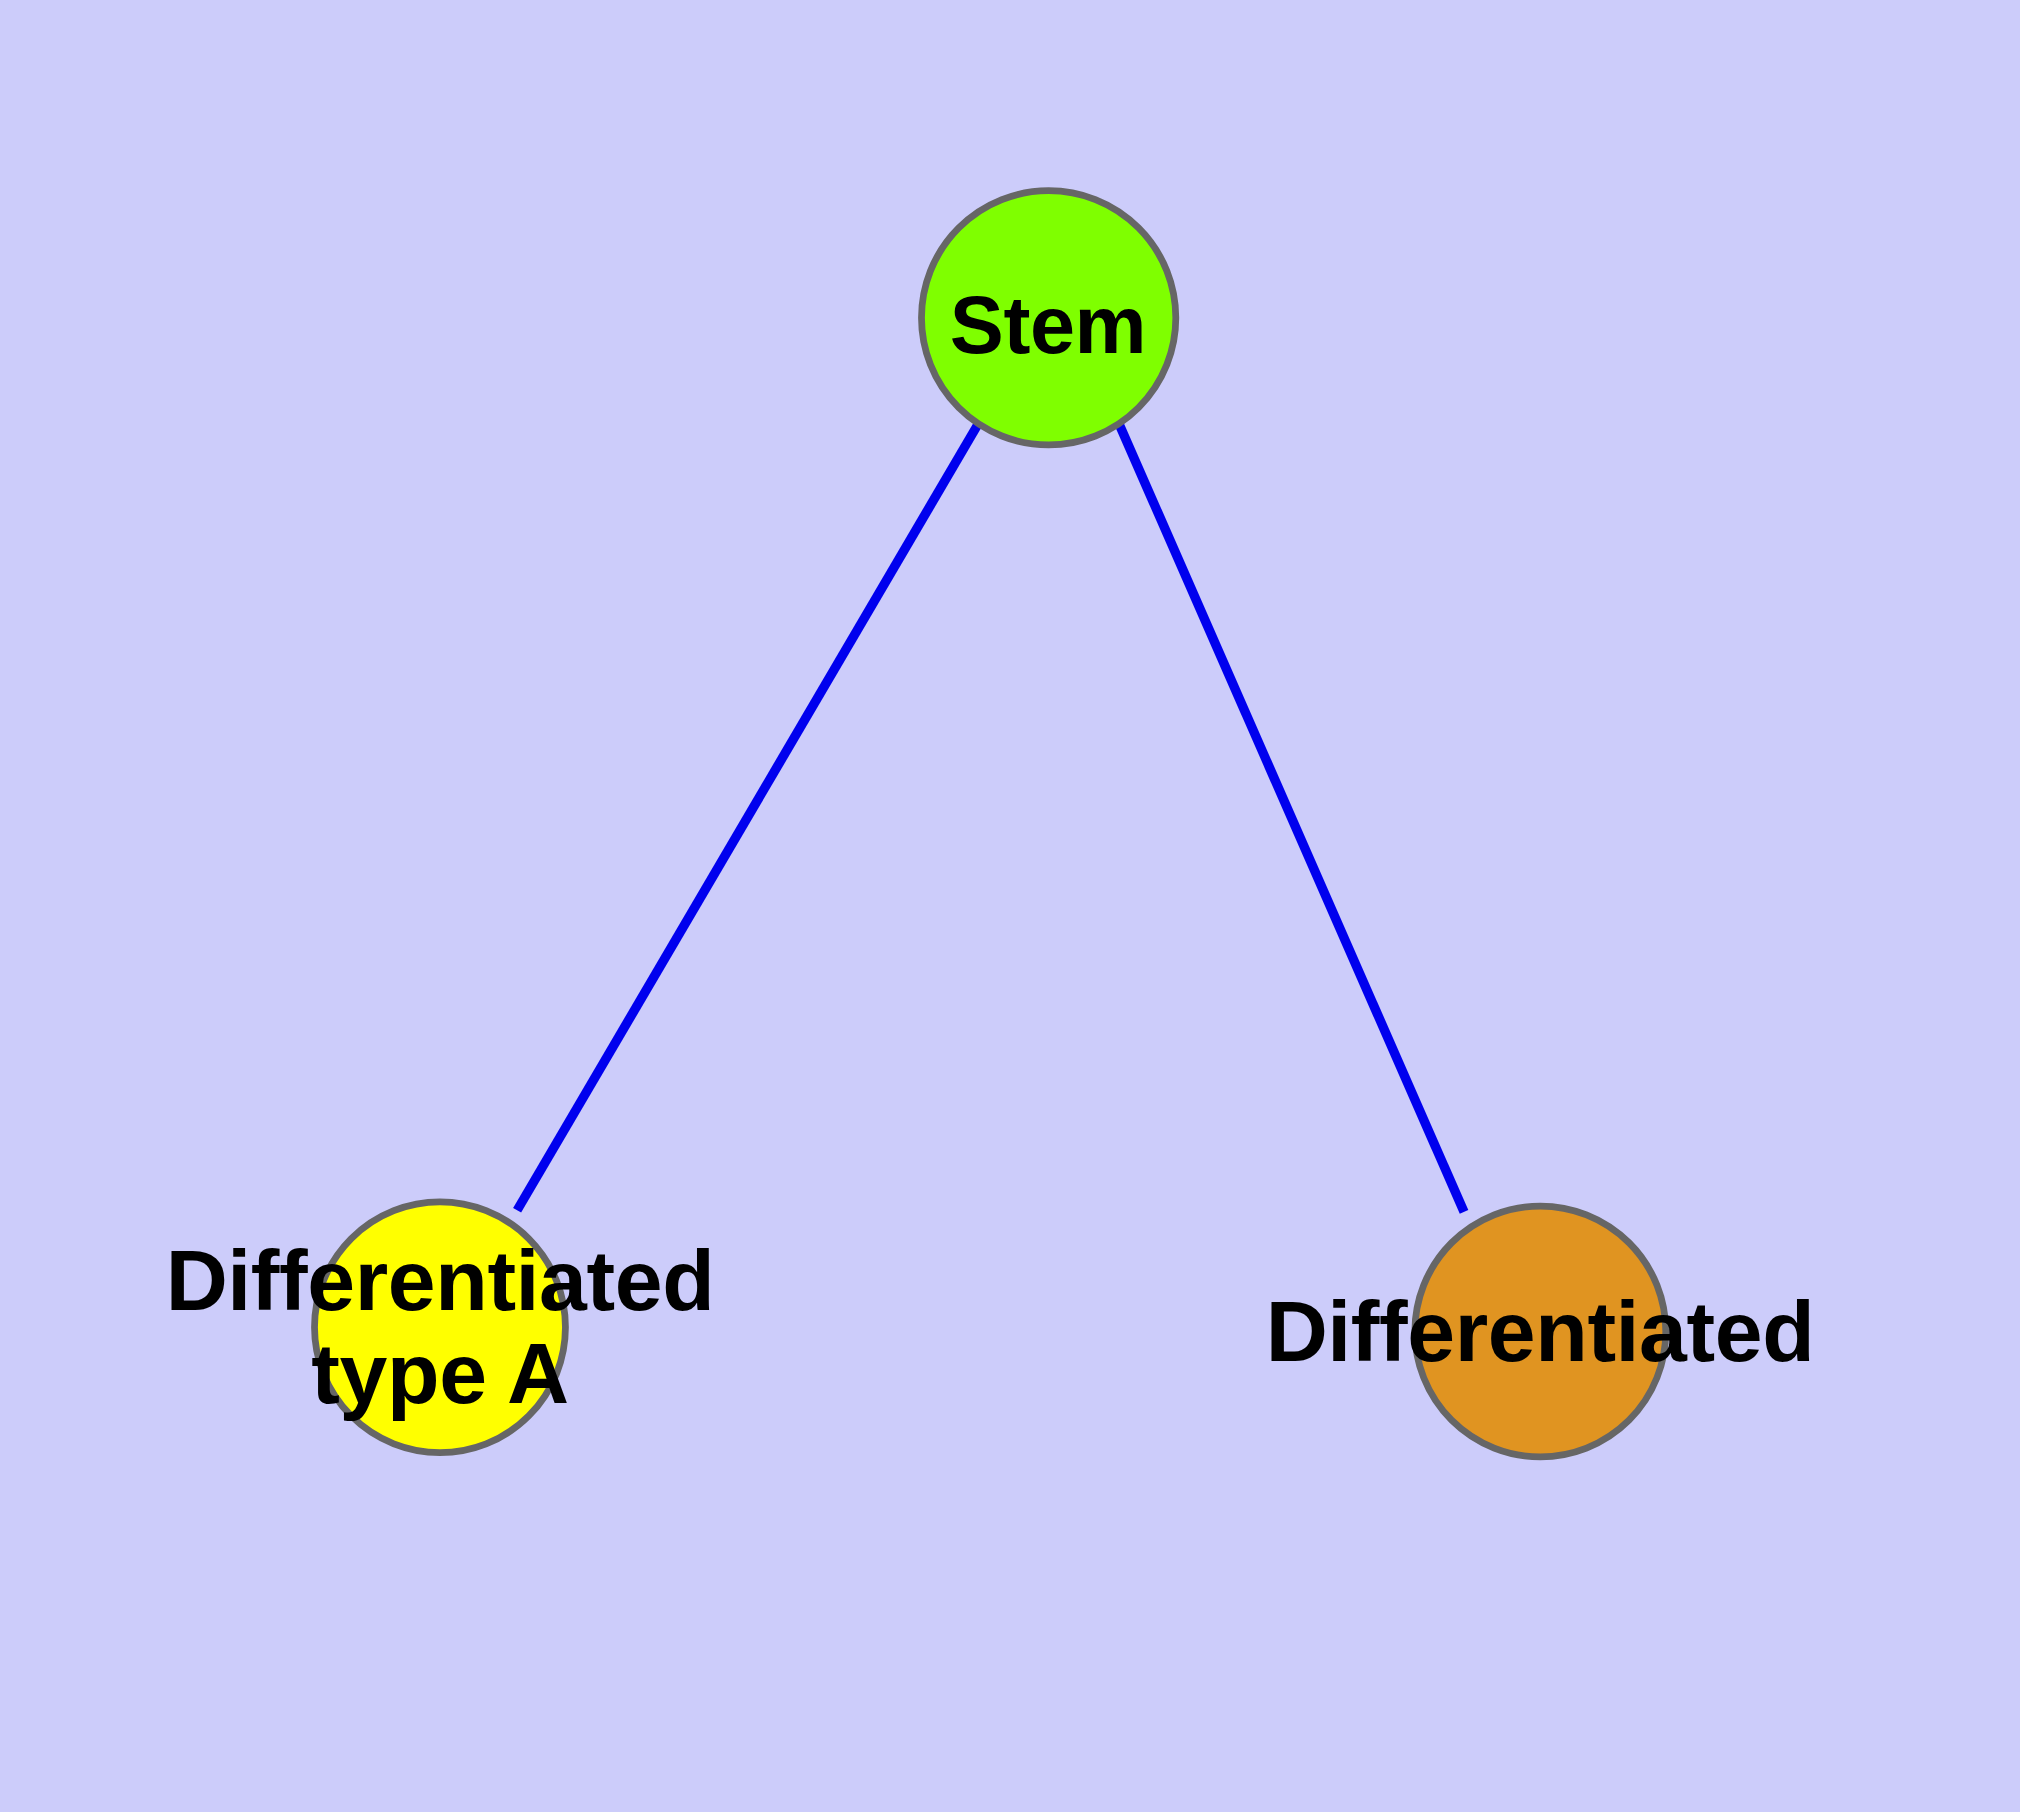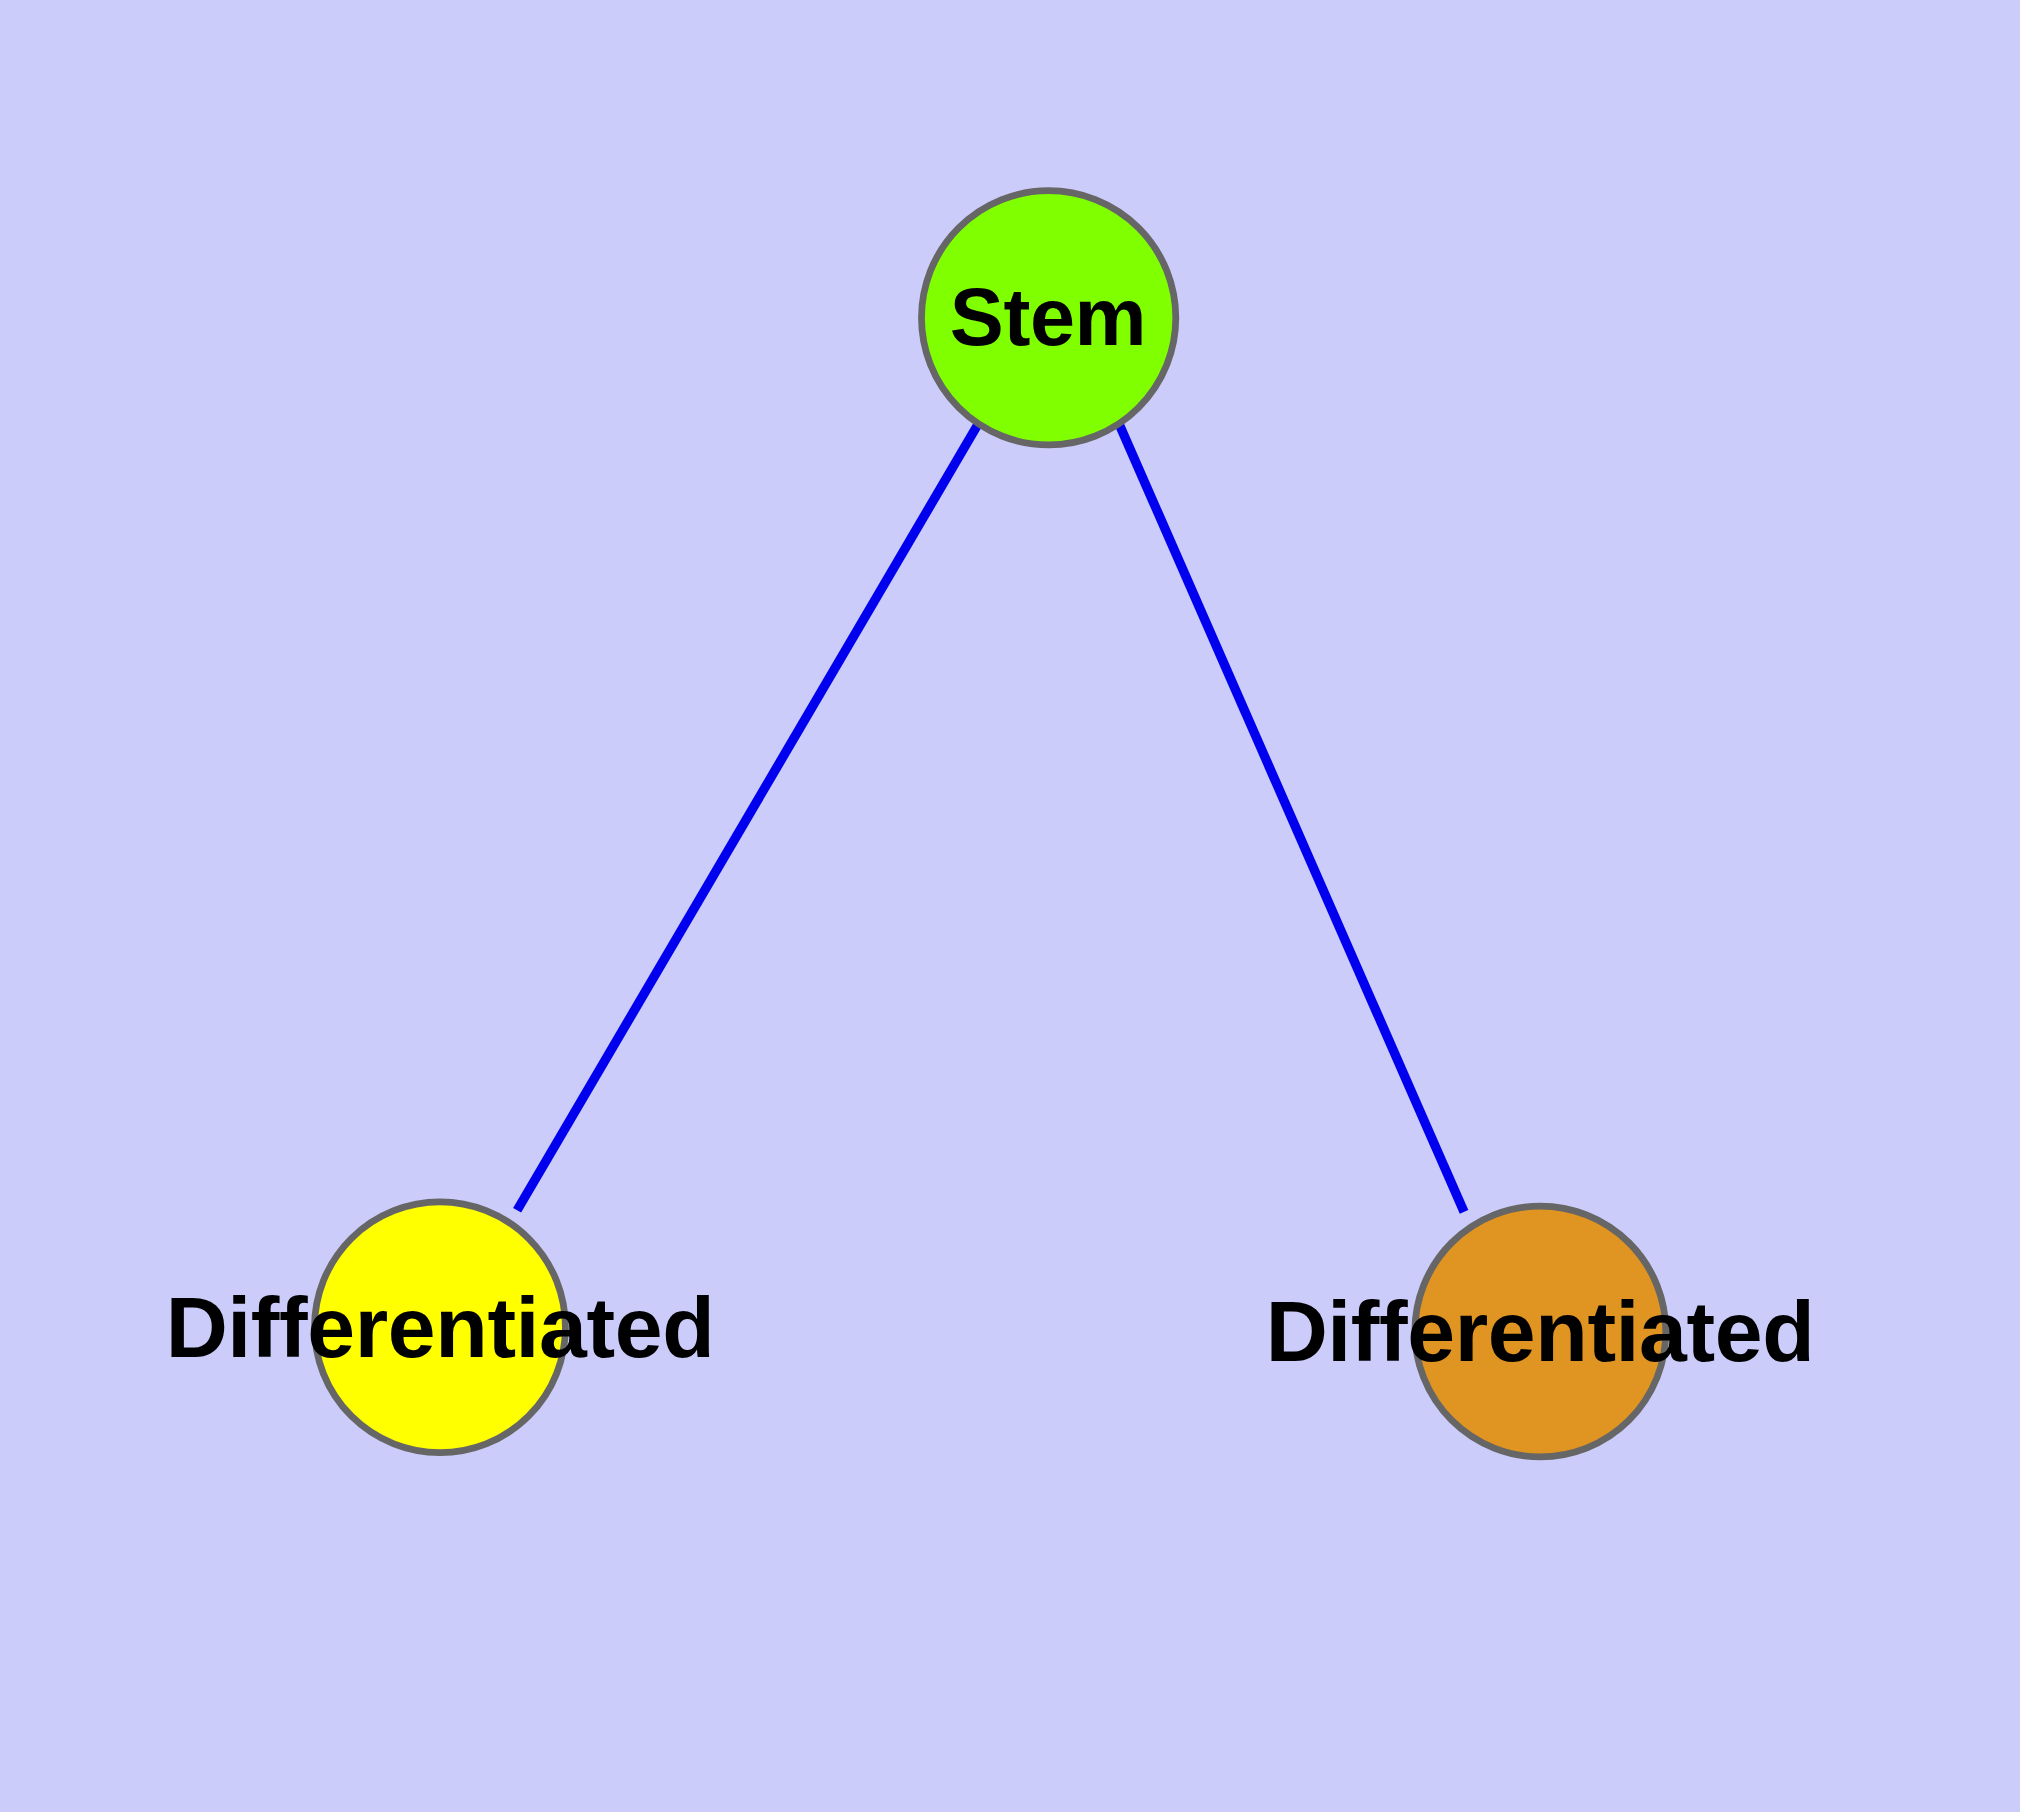--- a/index.html
+++ b/index.html
@@ -42,20 +42,21 @@
     font-weight: bold;
     text-align: center;
     line-height: 1.08;
     white-space: nowrap;
     pointer-events: none;
     transform: translate(-50%, -50%);
     letter-spacing: -0.4px;
   }
   .label-stem {
     font-size: 81px;
+    margin-top: 8px;
   }
   .label-two-line {
     font-size: 86px;
   }
   .label-line { display: block; }
 </style>
 </head>
 <body>
 
 <div id="canvas" style="width: 2021px; height: 1812px;">
@@ -73,20 +74,21 @@
       <circle class="node-circle" cx="1817" cy="1571" r="148" fill="#e09421" stroke="#666666" stroke-width="8"></circle>
     </g>
   </svg>
 
   <div class="node-label label-stem" id="label-stem" style="left: 1048px; top: 318px; font-size: 81px; color: rgb(0, 0, 0);">
     <span class="label-line">Stem</span>
   </div>
 
   <div class="node-label label-two-line" id="label-diff-a" style="left: 440px; top: 1327px; font-size: 86px; color: rgb(0, 0, 0);">
     <span class="label-line">Differentiated</span>
+    <span class="label-line">type A</span>
   </div>
 
   <div class="node-label label-two-line" id="label-diff-b" style="left: 1540px; top: 1331px; font-size: 86px; color: rgb(0, 0, 0);">
     <span class="label-line">Differentiated</span>
   </div>
 
 </div>
 
 
 </body></html>

